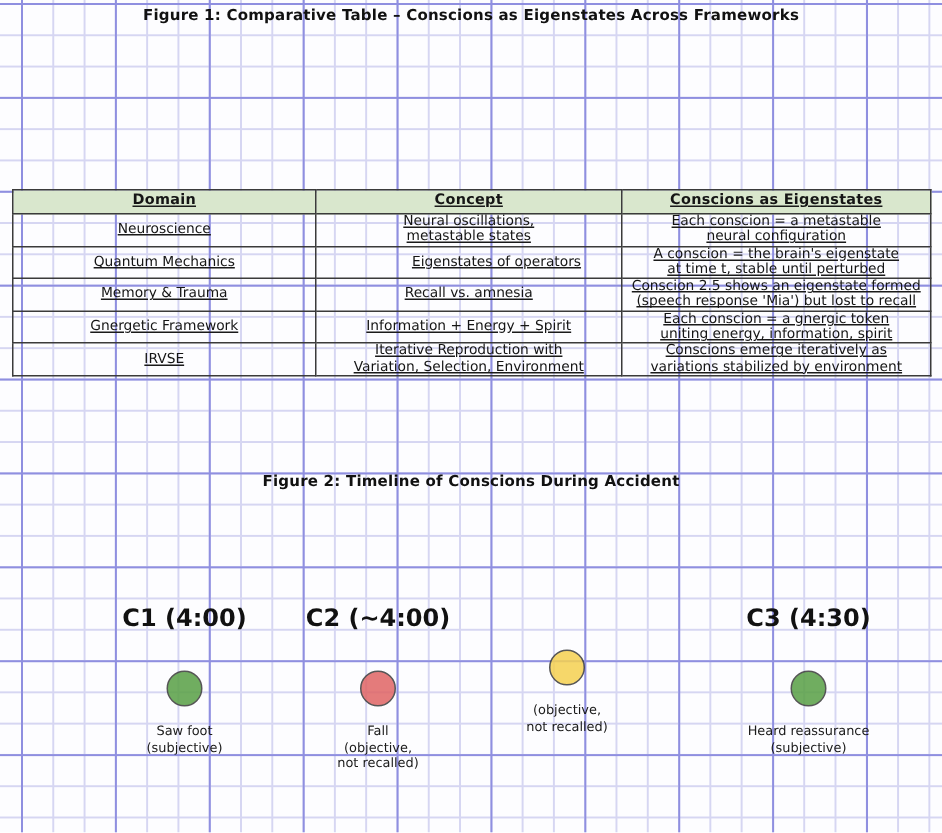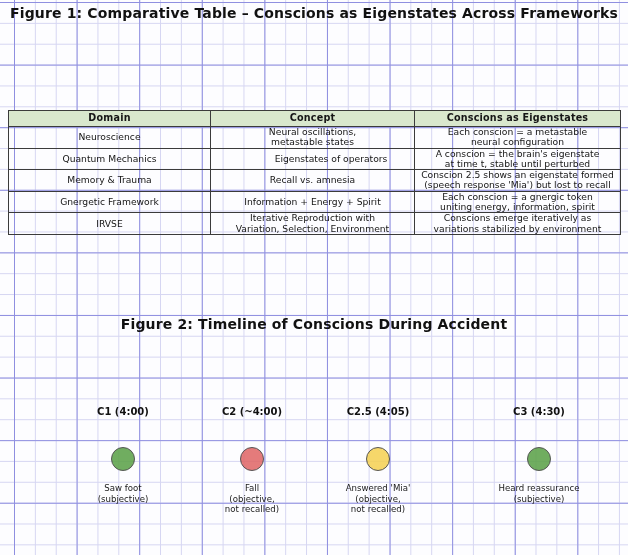--- a/index.html
+++ b/index.html
@@ -32,34 +32,35 @@
     color: #1a1a1a;
   }
 
   
   .fig-title {
     position: absolute;
     left: 0;
     width: 628px;
     text-align: center;
     font-weight: bold;
-    font-size: 14px;
+    font-size: 10px;
     letter-spacing: 0.15px;
     color: #111111;
     white-space: nowrap;
   }
   #fig1-title { top: 5px; }
   #fig2-title { top: 316px; }
 
   
   #table-wrap {
     position: absolute;
     left: 8px;
-    top: 110px;
+    top: 126px;
     width: 500px;
+    text-decoration: underline;
   }
   table.cmp {
     width: 612px;
     border-collapse: collapse;
     table-layout: fixed;
     font-size: 9.2px;
     background: transparent;
   }
   table.cmp col.c1 { width: 202px; }
   table.cmp col.c2 { width: 204px; }
@@ -91,21 +92,21 @@
     top: 405px;
     width: 628px;
     height: 150px;
   }
   .tl-item {
     position: absolute;
     width: 150px;
     text-align: center;
   }
   .tl-label {
-    font-size: 10px;
+    font-size: 16px;
     font-weight: bold;
     color: #111111;
     white-space: nowrap;
     height: 14px;
     line-height: 14px;
   }
   .tl-dot-row {
     height: 58px;
     position: relative;
   }
@@ -244,26 +245,24 @@
         <div class="tl-dot" style="background: rgb(224, 102, 102);"></div>
       </div>
       <div class="tl-caption">
         <span class="cap-line">Fall</span>
         <span class="cap-line">(objective,</span>
         <span class="cap-line">not recalled)</span>
       </div>
     </div>
 
     <div class="tl-item" id="tl-2">
-      <div class="tl-label">C2.5 (4:05)</div>
       <div class="tl-dot-row">
         <div class="tl-dot" style="background: rgb(245, 209, 82);"></div>
       </div>
       <div class="tl-caption">
-        <span class="cap-line">Answered 'Mia'</span>
         <span class="cap-line">(objective,</span>
         <span class="cap-line">not recalled)</span>
       </div>
     </div>
 
     <div class="tl-item" id="tl-3">
       <div class="tl-label">C3 (4:30)</div>
       <div class="tl-dot-row">
         <div class="tl-dot" style="background: rgb(90, 161, 70);"></div>
       </div>

